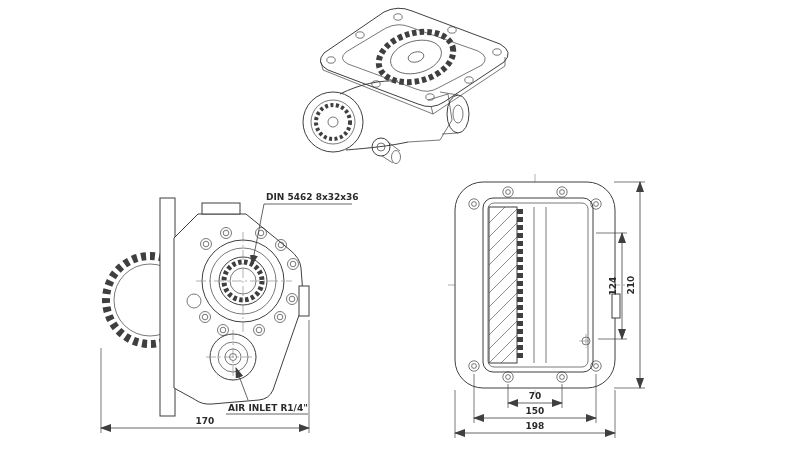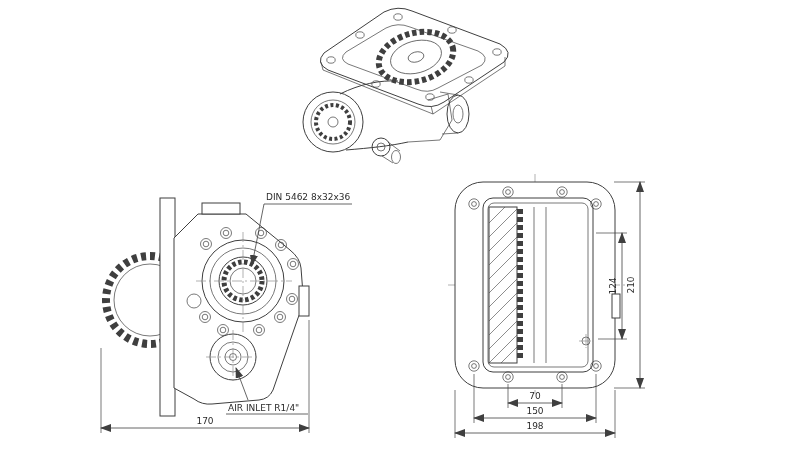--- a/index.html
+++ b/index.html
@@ -1,16 +1,16 @@
 <!DOCTYPE html>
 <html><head>
 <meta charset="utf-8">
 <style>
   html,body{margin:0;padding:0;background:#ffffff;}
-  #canvas{position:relative;width:672px;height:450px;background:#ffffff;overflow:hidden;}
+  #canvas{position:relative;width:672px;height:450px;background:#ffffff;overflow:hidden;font-weight:bold;}
   svg{display:block;}
   .ln{stroke:#3f3f3f;fill:none;stroke-width:1;}
   .thin{stroke:#3f3f3f;fill:none;stroke-width:.7;}
   .fillw{fill:#ffffff;stroke:#3f3f3f;stroke-width:1;}
   .cl{stroke:#909090;fill:none;stroke-width:.7;stroke-dasharray:10 3 2 3;}
   .dim{stroke:#3f3f3f;fill:none;stroke-width:.8;}
   .teeth{stroke:#3f3f3f;fill:none;}
   text{font-family:"DejaVu Sans",sans-serif;font-size:9px;fill:#2b2b2b;}
   .dimtxt{font-size:9px;}
 </style>

